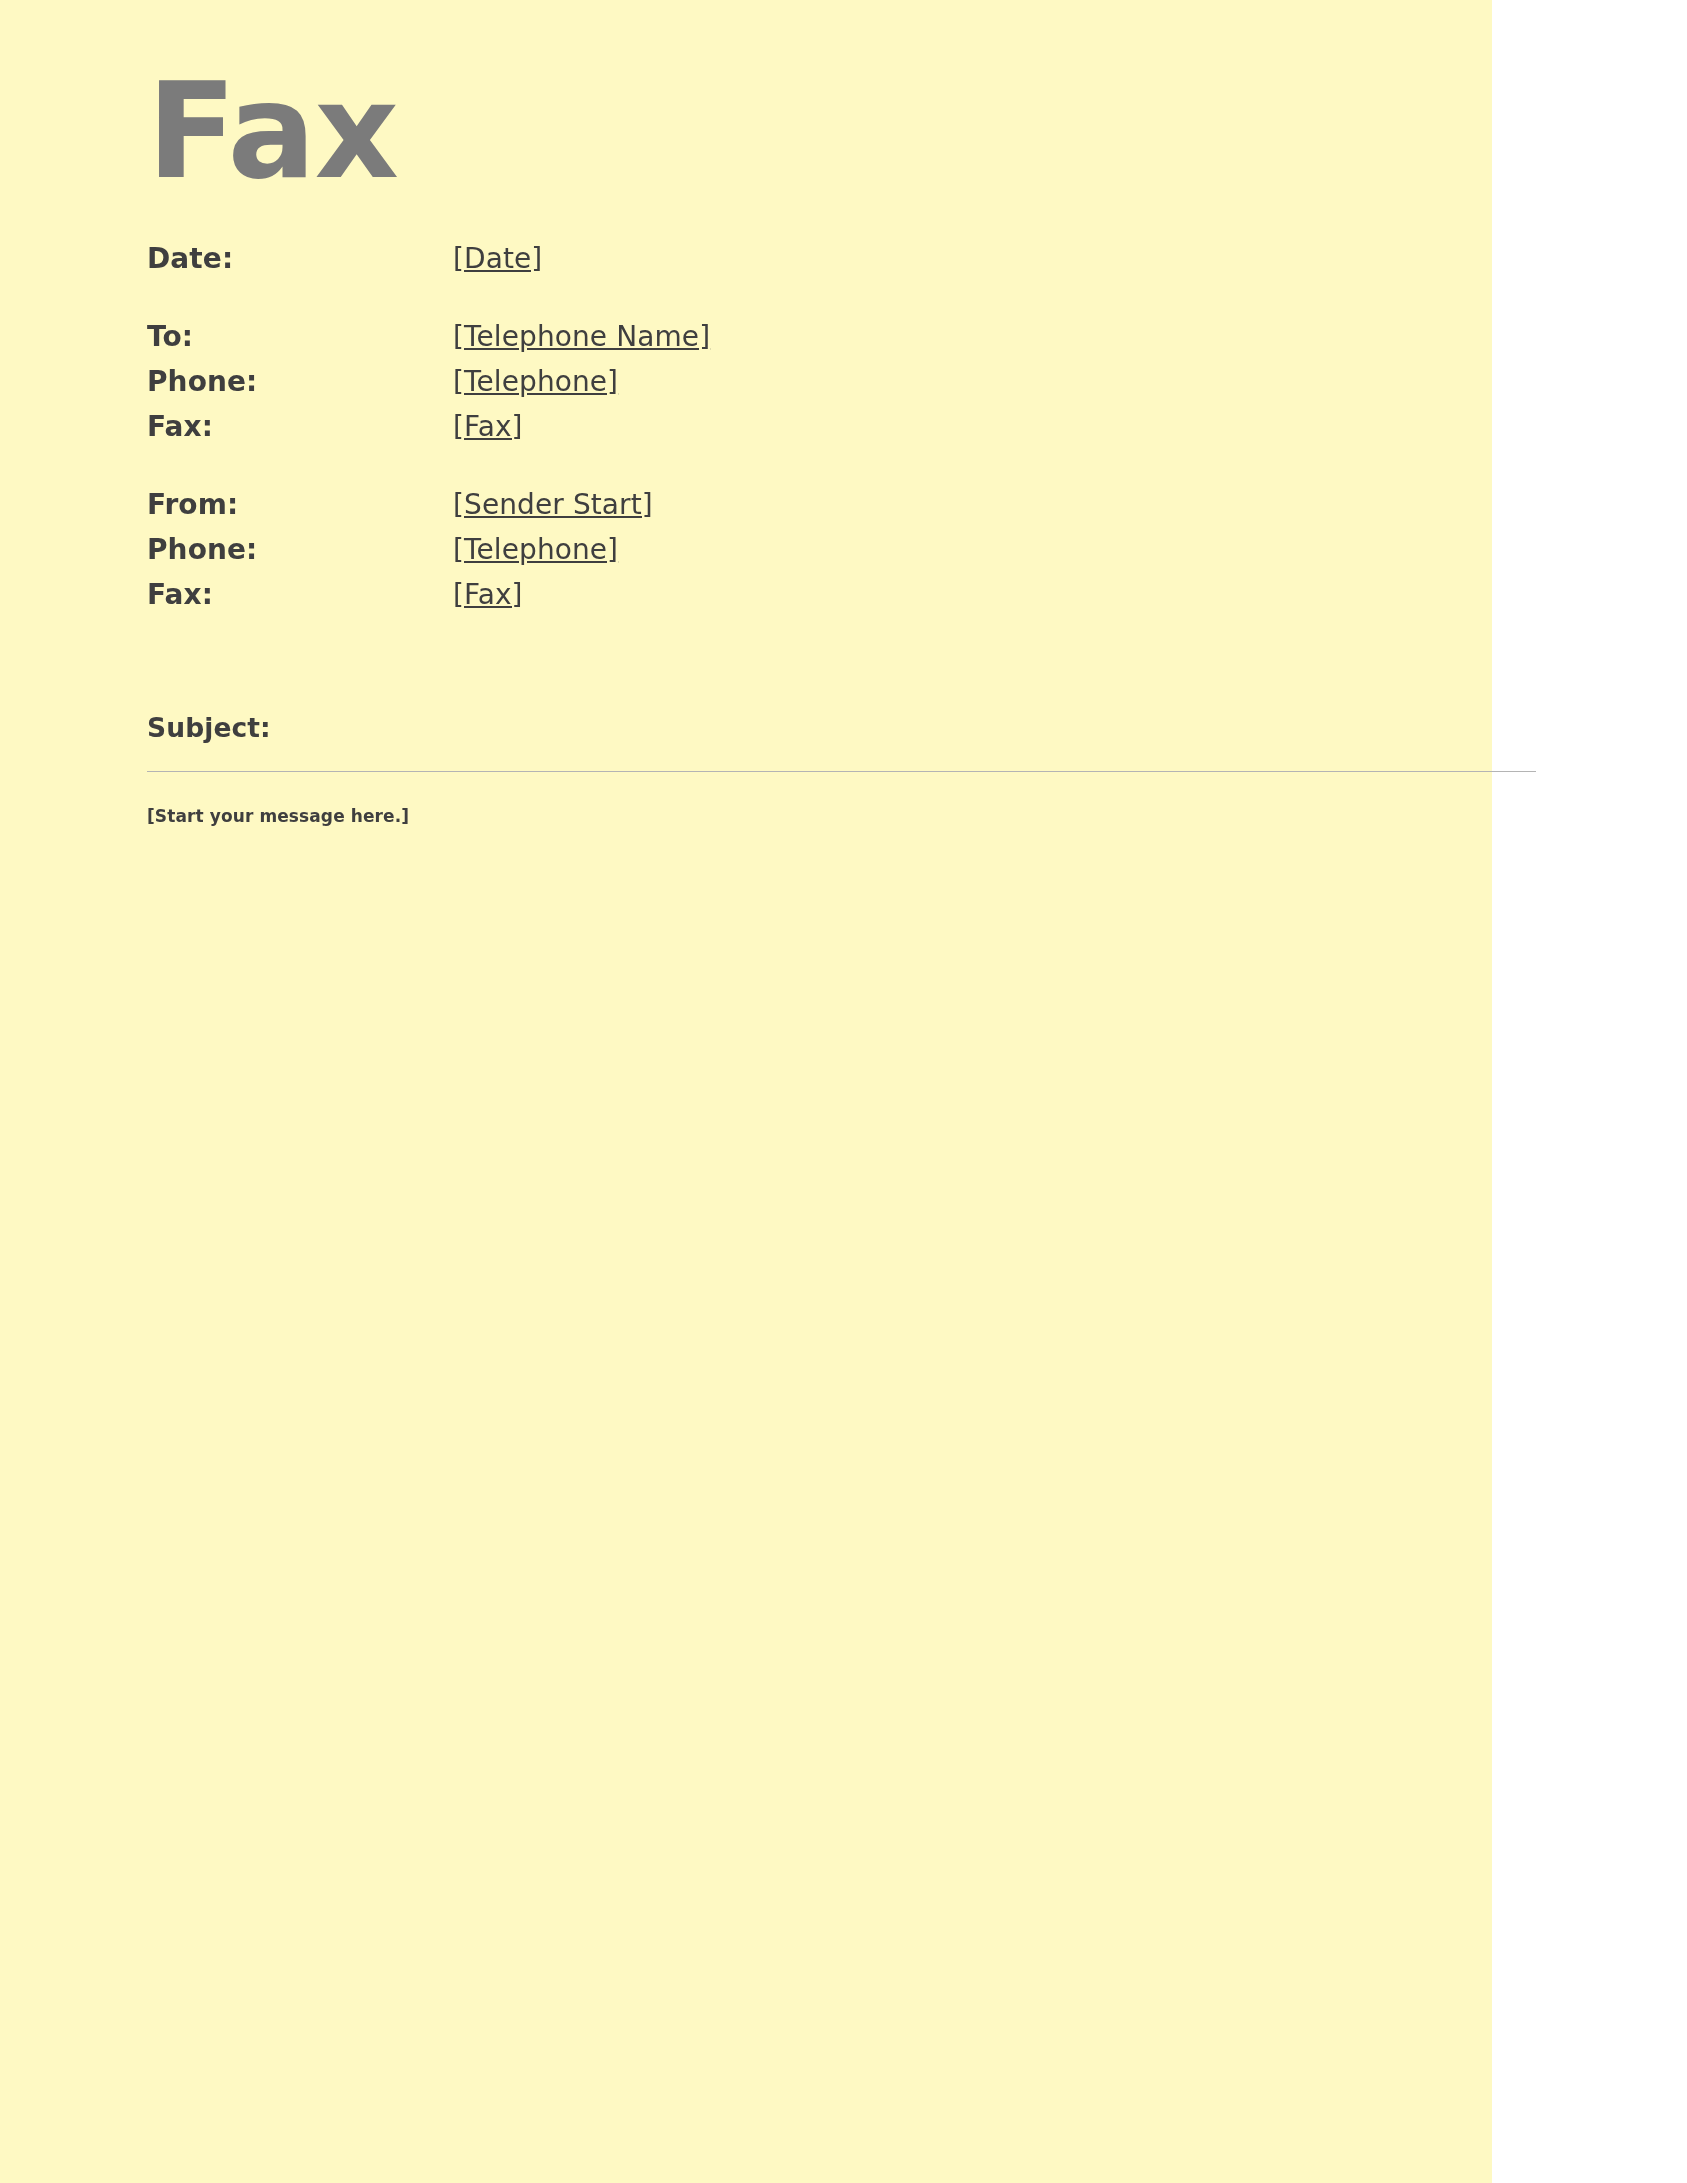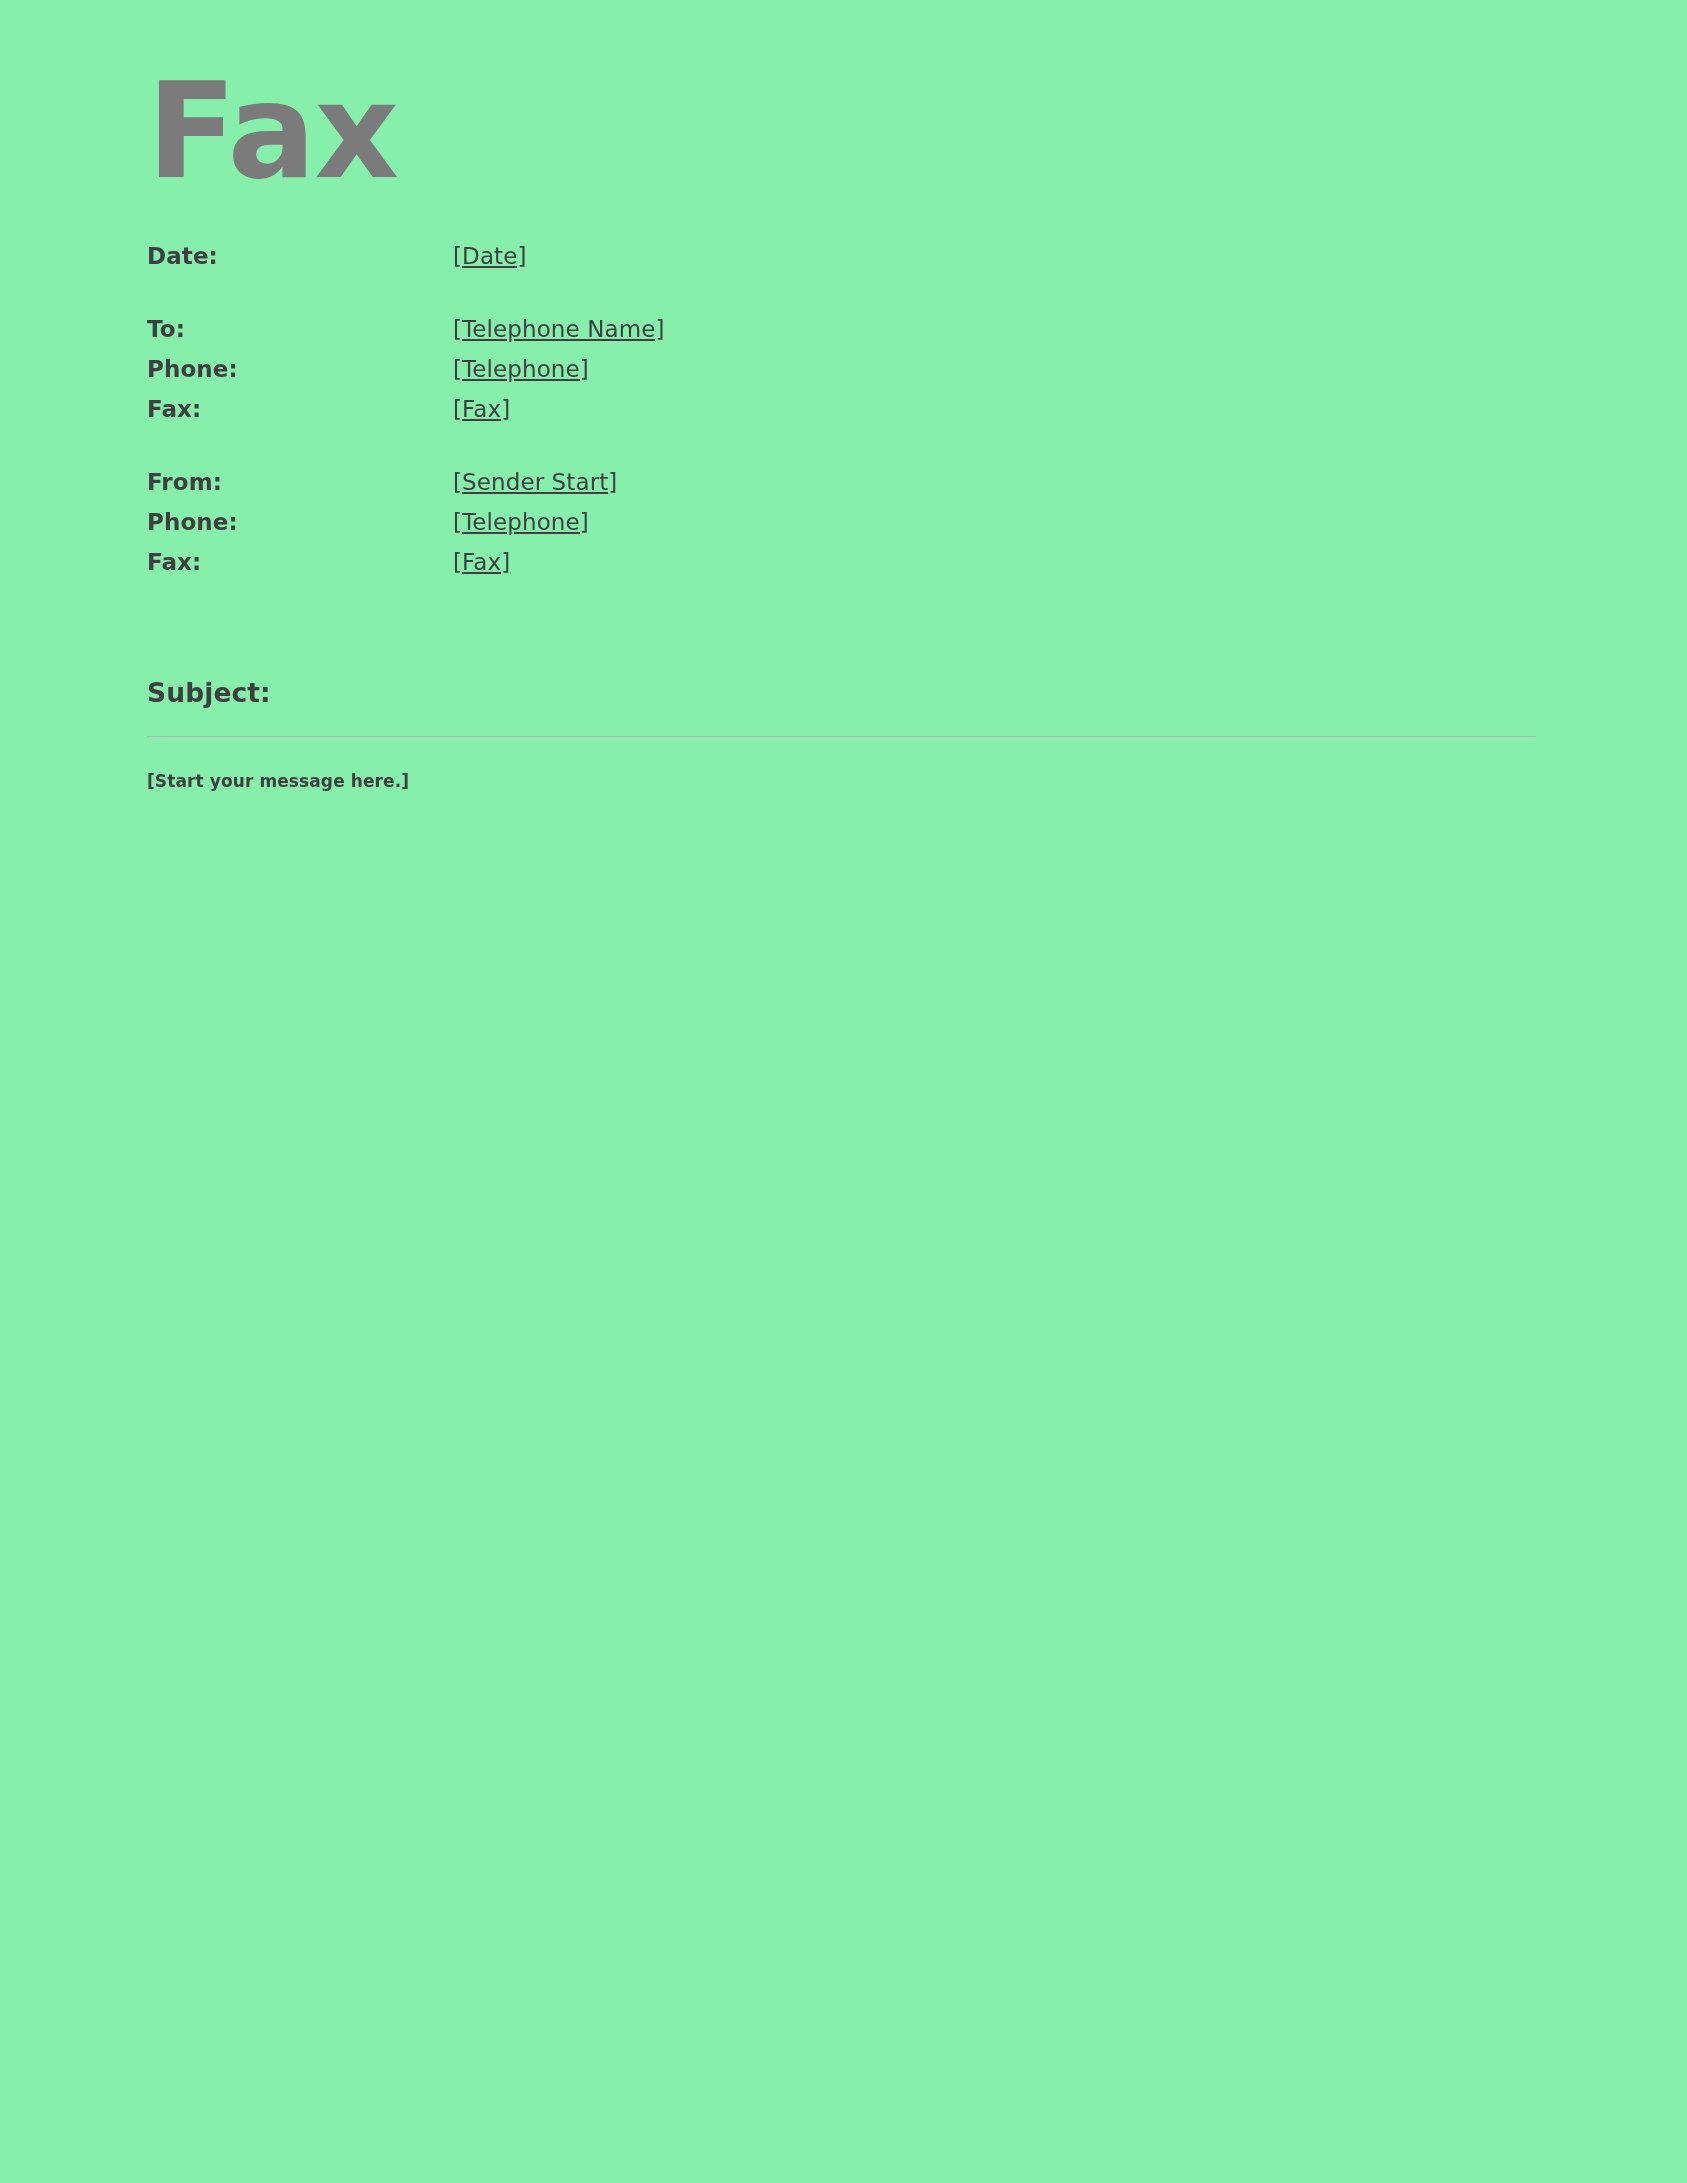--- a/index.html
+++ b/index.html
@@ -12,23 +12,23 @@
     height: 2183px;
     font-family: "DejaVu Sans", sans-serif;
     color: #3a3a3a;
     position: relative;
     overflow: hidden;
   }
   .page {
     position: absolute;
     top: 0;
     left: 0;
-    width: 1687px;
+    width: 1492px;
     height: 2183px;
-    background: #86efac;
+    background: #fef9c3;
     box-sizing: border-box;
     padding: 16px;
   }
   .content {
     position: absolute;
     left: 147px;
     top: 0;
     width: 1389px;
   }
   .fax-title {
@@ -40,21 +40,21 @@
     margin: 0;
     padding-top: 66px;
     font-family: "DejaVu Sans", sans-serif;
   }
   .fields {
     margin-top: 48px;
   }
   .field-row {
     display: flex;
     align-items: flex-start;
-    font-size: 23px;
+    font-size: 28px;
     line-height: 1.0;
     margin-bottom: 17px;
   }
   .field-label {
     width: 306px;
     flex: 0 0 306px;
     font-weight: bold;
     color: #3f3f3f;
     letter-spacing: 0.1px;
   }

